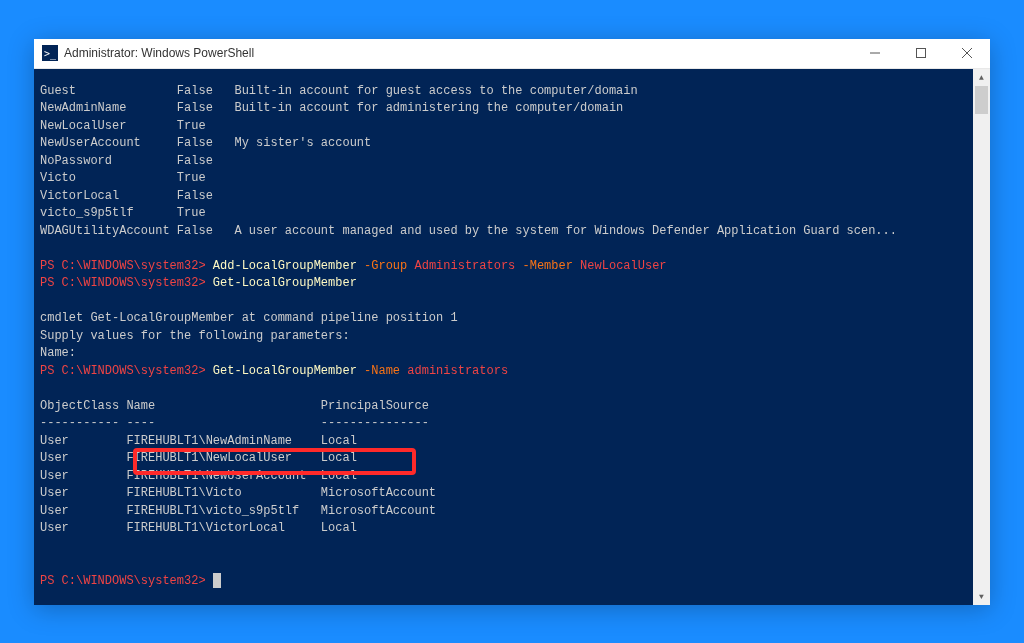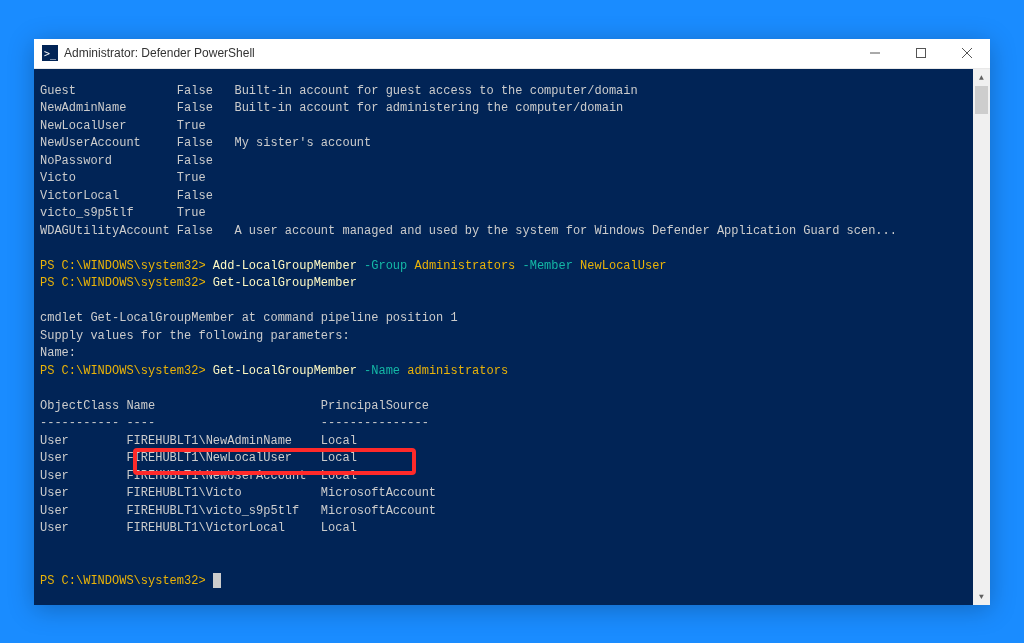--- a/index.html
+++ b/index.html
@@ -85,43 +85,43 @@
     color: #606060;
     font-size: 8px;
   }
   .sb-track { flex: 1; position: relative; }
   .sb-thumb {
     position: absolute;
     left: 2px; right: 2px;
     top: 0; height: 28px;
     background: #cdcdcd;
   }
-  .c-white { color: #eab308; }
+  .c-white { color: #ef4444; }
   .c-yellow { color: #fef9c3; }
-  .c-gray { color: #14b8a6; }
+  .c-gray { color: #f97316; }
   .highlight {
     position: absolute;
     border: 4px solid #ff2a2a;
     border-radius: 4px;
     pointer-events: none;
   }
   .cursor {
     display: inline-block;
     width: 8px; height: 15px;
     background: #cccccc;
     vertical-align: text-bottom;
   }
 </style>
 </head>
 <body>
 
 <div class="window">
   <div class="titlebar">
     <span class="titlebar-icon">&gt;_</span>
-    <span class="titlebar-title">Administrator: Defender PowerShell</span>
+    <span class="titlebar-title">Administrator: Windows PowerShell</span>
     <span class="titlebar-spacer"></span>
     <div class="winbtn">
       <svg viewBox="0 0 10 10">
           <path d="M0 5 H10" stroke="currentColor" stroke-width="1"></path>
         </svg>
     </div>
     <div class="winbtn">
       <svg viewBox="0 0 10 10">
           <rect x="0.5" y="0.5" width="9" height="9" fill="none" stroke="currentColor" stroke-width="1"></rect>
         </svg>

